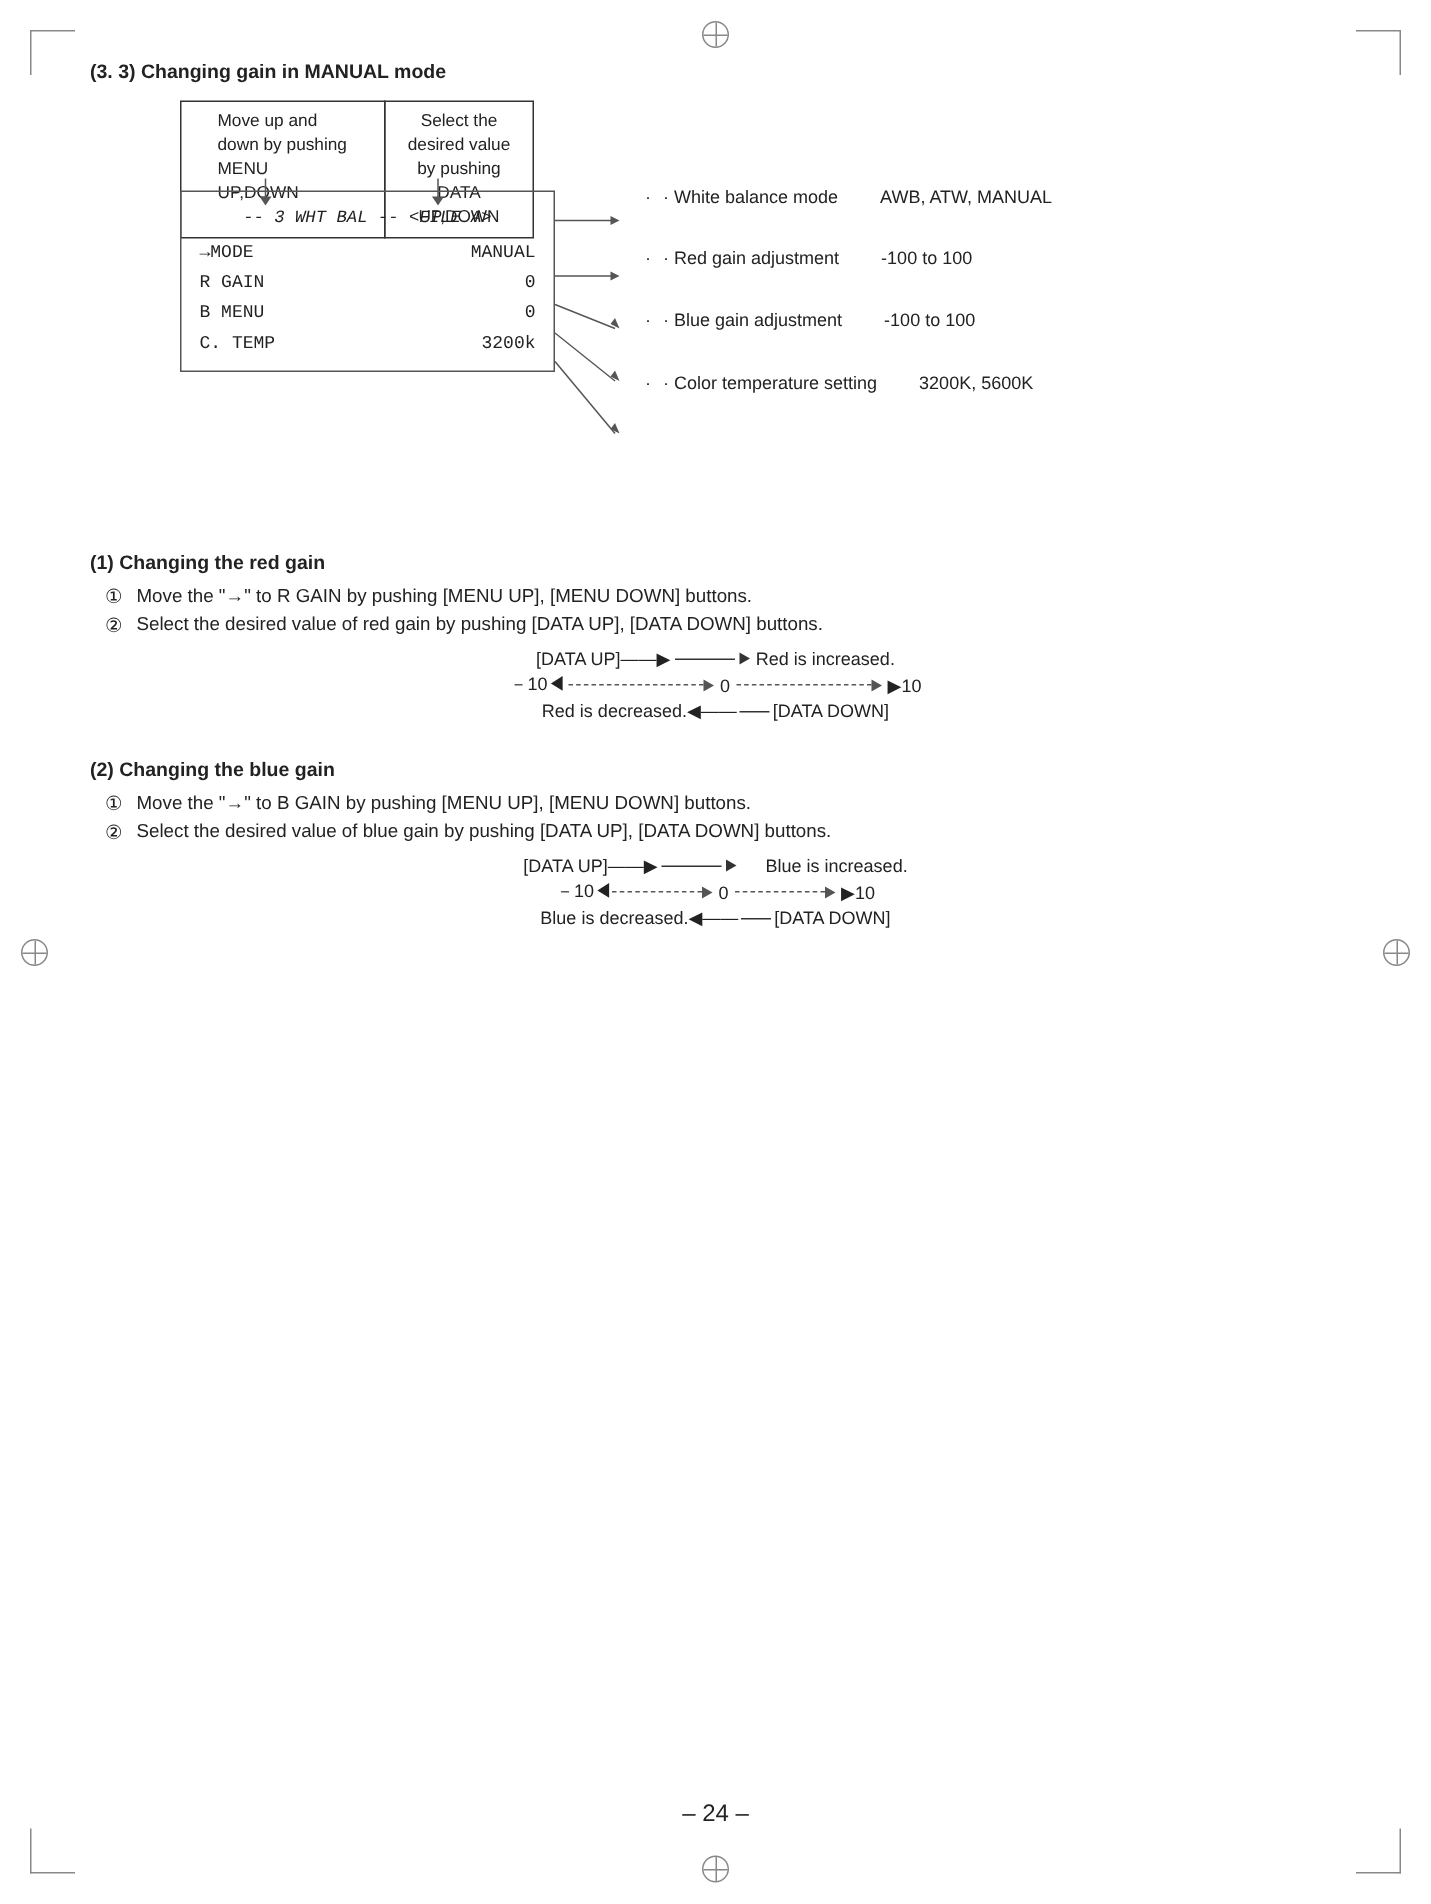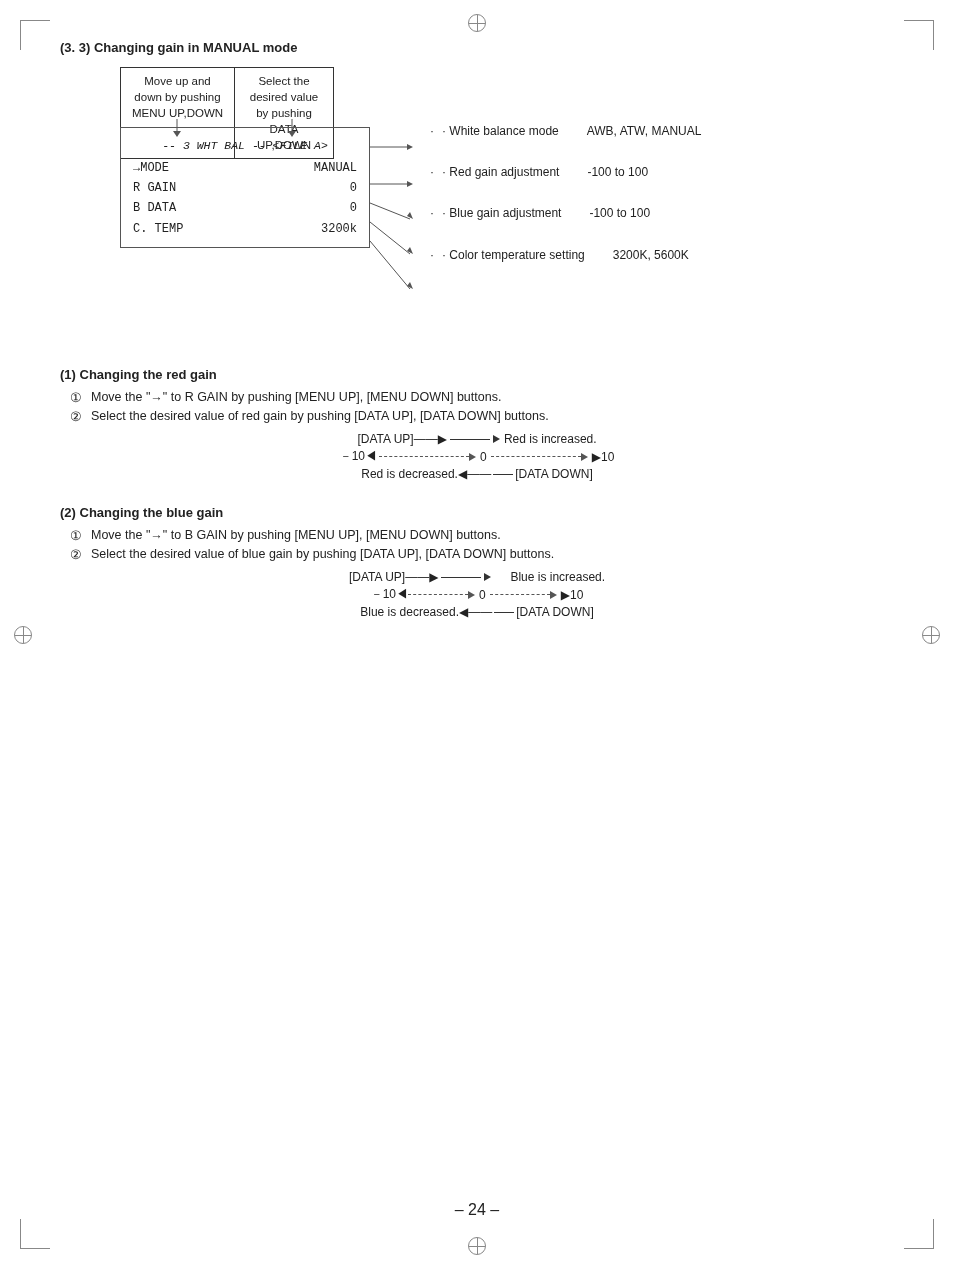--- a/index.html
+++ b/index.html
@@ -72,25 +72,25 @@
     
     .flow-boxes {
       display: flex;
       position: absolute;
       top: 0;
       left: 60px;
     }
 
     .flow-box {
       border: 1px solid #333;
-      padding: 5px 8px;
+      padding: 5px 24px;
       font-size: 11.5px;
       line-height: 1.4;
-      width: 115px;
-      text-align: center;
+      width: 137px;
+      text-align: left;
     }
 
     .flow-box-right {
       border: 1px solid #333;
       padding: 5px 8px;
       font-size: 11.5px;
       line-height: 1.4;
       width: 100px;
       text-align: center;
       margin-left: -1px;
@@ -247,21 +247,21 @@
       <div class="menu-box-header">-- 3  WHT BAL --  &lt;FILE A&gt;</div>
       <div class="menu-row">
         <span>→MODE</span>
         <span>MANUAL</span>
       </div>
       <div class="menu-row">
         <span>R GAIN</span>
         <span>0</span>
       </div>
       <div class="menu-row">
-        <span>B DATA</span>
+        <span>B MENU</span>
         <span>0</span>
       </div>
       <div class="menu-row">
         <span>C. TEMP</span>
         <span>3200k</span>
       </div>
     </div>
 
     <svg style="position:absolute; top:60px; left:60px; width:700px; height:210px;">
 

